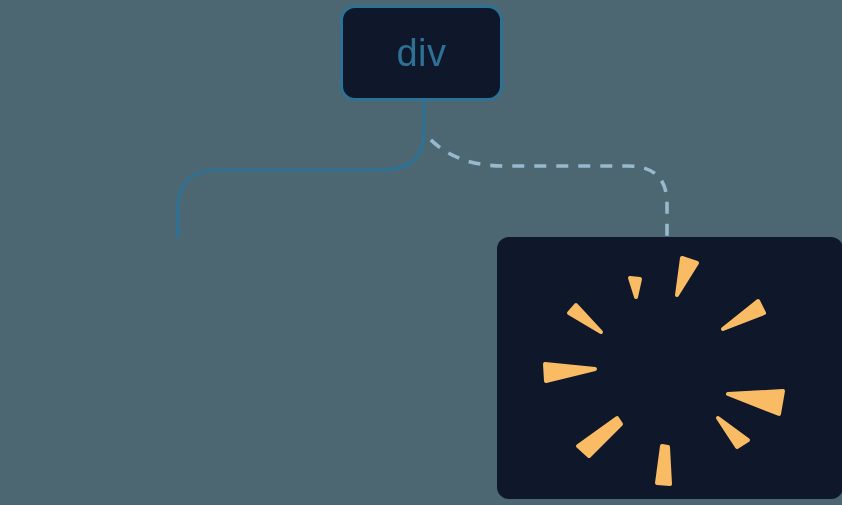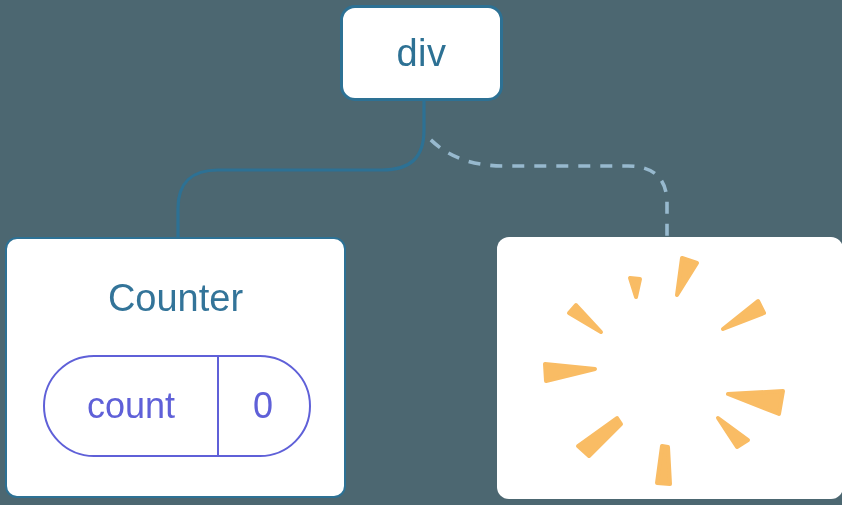--- a/index.html
+++ b/index.html
@@ -12,21 +12,21 @@
     font-family: "Liberation Sans", sans-serif;
   }
   svg { display: block; }
   .links-layer {
     position: absolute;
     inset: 0;
     z-index: 1;
   }
   .card {
     position: absolute;
-    background: #ffffff;
+    background: #0f172a;
     z-index: 2;
     box-sizing: border-box;
   }
   .root-node {
     left: 340px; top: 5px;
     width: 163px; height: 96px;
     border: 3px solid #2D7194;
     border-radius: 15px;
     display: flex; align-items: center; justify-content: center;
   }
@@ -91,28 +91,20 @@
 
   <svg class="links-layer" viewBox="0 0 842 505">
     <path d="M 424 101 L 424 130 C 424 158 410 170 382 170 L 218 170 C 192 170 178 183 178 208 L 178 238" fill="none" stroke-width="3.2" stroke="#2D7194"></path>
     <path d="M 428 137 C 448 158 474 166 505 166 L 628 166 C 654 166 667 179 667 203 L 667 238" fill="none" stroke-width="3.6" stroke-dasharray="12 10" stroke-dashoffset="-4" stroke="#97B9CE"></path>
   </svg>
 
   <div class="card root-node">
     <span class="label">div</span>
   </div>
 
-  <div class="card counter-card">
-    <div class="counter-title">Counter</div>
-    <div class="state-pill">
-      <span class="state-name">count</span>
-      <span class="divider"></span>
-      <span class="state-value">0</span>
-    </div>
-  </div>
 
   <div class="card removed-card">
     <svg class="burst" viewBox="0 0 346 262">
       <g>
         <polygon points="180,58 185,21 200,26" fill="#F9BC64" stroke="#F9BC64"></polygon>
         <polygon points="133,41 143,42 139,60" fill="#F9BC64" stroke="#F9BC64"></polygon>
         <polygon points="226,92 261,64 267,76" fill="#F9BC64" stroke="#F9BC64"></polygon>
         <polygon points="72,76 79,68 104,95" fill="#F9BC64" stroke="#F9BC64"></polygon>
         <polygon points="48,127 49,144 98,132" fill="#F9BC64" stroke="#F9BC64"></polygon>
         <polygon points="231,157 286,154 282,177" fill="#F9BC64" stroke="#F9BC64"></polygon>

